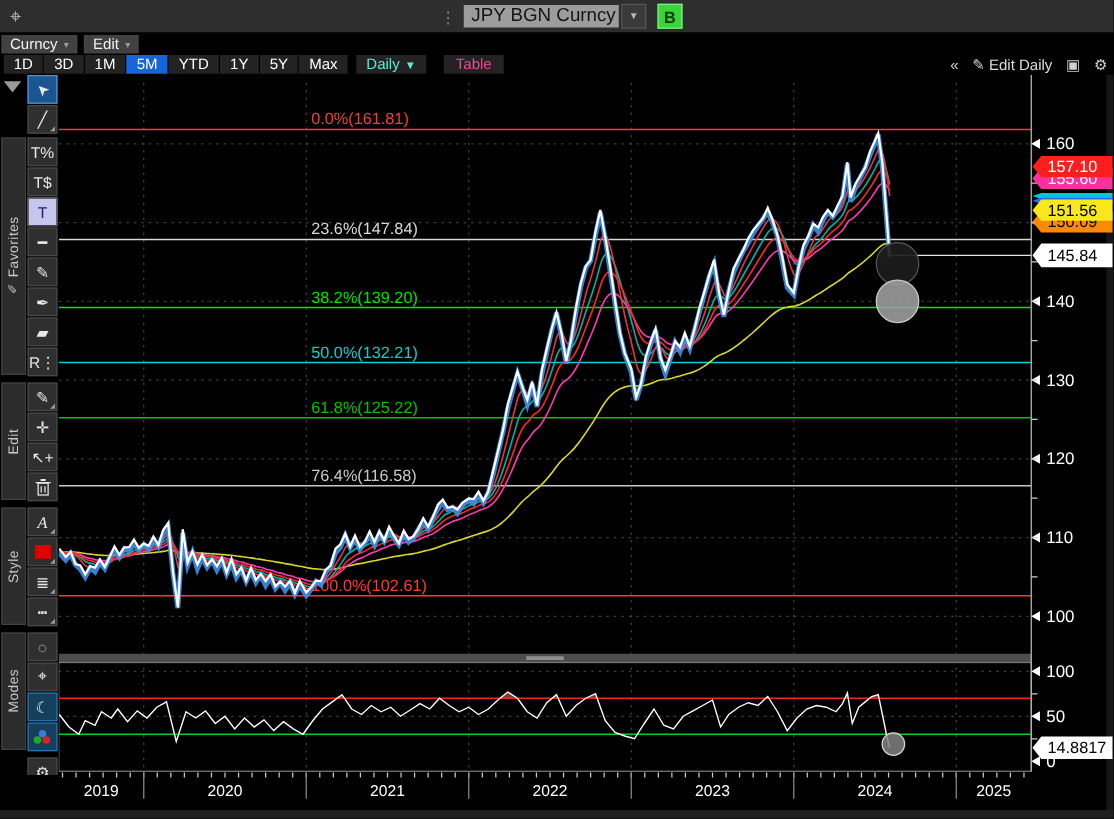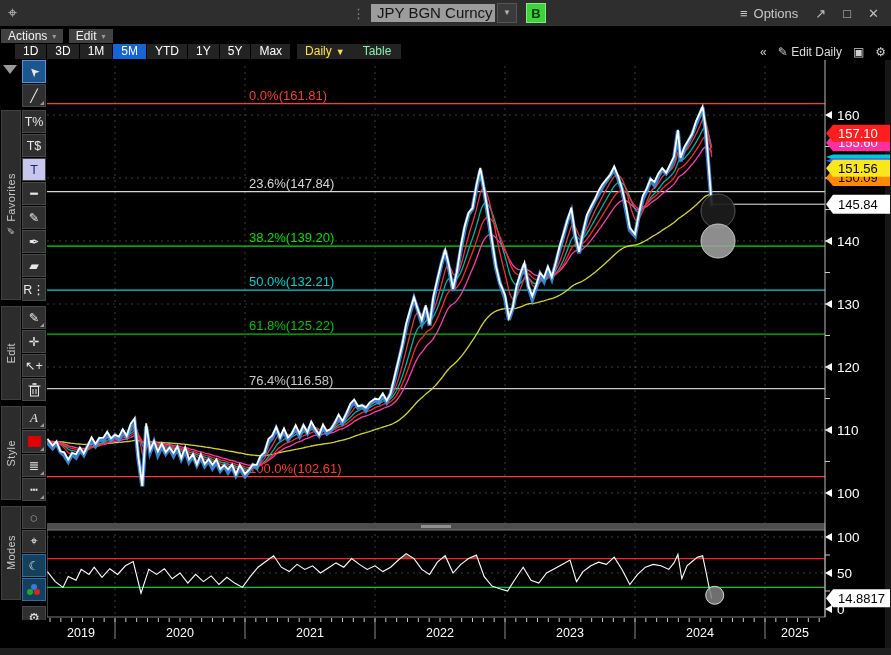--- a/index.html
+++ b/index.html
@@ -25,23 +25,23 @@
   
   .menubar{position:absolute;top:26px;left:0;right:0;height:17px;background:#000;}
   .menu-btn{display:inline-flex;align-items:center;background:#414141;color:#f2f2f2;font-size:12px;
             padding:0 7px;height:15px;margin:1px 0 0 1px;}
   .menu-btn .car{color:#9a9a9a;font-size:8px;margin-left:5px;}
   
   .toolbar{position:absolute;top:43px;left:0;right:0;height:17px;background:#000;display:flex;align-items:center;}
   .tf-btn{background:#232323;color:#fff;font-size:12px;height:15px;line-height:15px;padding:0 8px;
           border-right:1px solid #000;}
   .tf-btn.active{background:#1565d8;}
-  .daily-btn{background:#232323;color:#fde047;font-size:12px;height:15px;line-height:15px;padding:0 8px;margin-left:6px;}
+  .daily-btn{background:#232323;color:#5eead4;font-size:12px;height:15px;line-height:15px;padding:0 8px;margin-left:6px;}
   .daily-btn .car{font-size:9px;margin-left:4px;}
-  .table-btn{background:#232323;color:#86efac;font-size:12px;height:15px;line-height:15px;padding:0 10px;margin-left:0;}
+  .table-btn{background:#232323;color:#ec4899;font-size:12px;height:15px;line-height:15px;padding:0 10px;margin-left:14px;}
   .tb-right{position:absolute;right:5px;top:1px;display:flex;gap:11px;align-items:center;color:#ddd;font-size:12px;height:15px;}
   .tb-right .ic{color:#cfcfcf;font-size:12px;}
   
   #groupstrip{position:absolute;left:0;top:60px;width:21px;height:560px;background:#000;}
   .strip-caret{position:absolute;top:5px;left:3px;width:0;height:0;border-left:7px solid transparent;
                border-right:7px solid transparent;border-top:9px solid #9a9a9a;}
   .gblock{position:absolute;left:1px;width:18px;background:#2c2c2c;border:1px solid #404040;
           display:flex;align-items:center;justify-content:center;}
   .glabel{writing-mode:vertical-rl;transform:rotate(180deg);color:#c9c9c9;font-size:11px;letter-spacing:.4px;white-space:nowrap;}
   .glabel .gicon{font-size:10px;color:#bdbdbd;}
@@ -70,41 +70,35 @@
 <body>
 
 <div class="titlebar">
   <span class="tb-move">⌖</span>
   <div class="inst-cluster">
     <span class="inst-dots">⋮</span>
     <span class="inst-field">JPY BGN Curncy</span>
     <span class="inst-dd">▼</span>
     <span class="b-badge">B</span>
   </div>
-  <div class="win-cluster">
-    <span class="opt"><span class="mi">≡</span><span>Options</span></span>
-    <span class="wc">↗</span>
-    <span class="wc">□</span>
-    <span class="wc">✕</span>
-  </div>
 </div>
 
 <div class="menubar">
   <span class="menu-btn">
-      <span>Actions</span>
+      <span>Curncy</span>
       <span class="car">▾</span>
     </span>
   <span class="menu-btn">
       <span>Edit</span>
       <span class="car">▾</span>
     </span>
 </div>
 
 <div class="toolbar">
-  <span id="tf-row" style="display:flex;margin-left:15px;">
+  <span id="tf-row" style="display:flex;margin-left:3px;">
       <span class="tf-btn">1D</span>
       <span class="tf-btn">3D</span>
       <span class="tf-btn">1M</span>
       <span class="tf-btn active">5M</span>
       <span class="tf-btn">YTD</span>
       <span class="tf-btn">1Y</span>
       <span class="tf-btn">5Y</span>
       <span class="tf-btn">Max</span>
     </span>
   <span class="daily-btn"><span>Daily</span><span class="car">▼</span></span>

